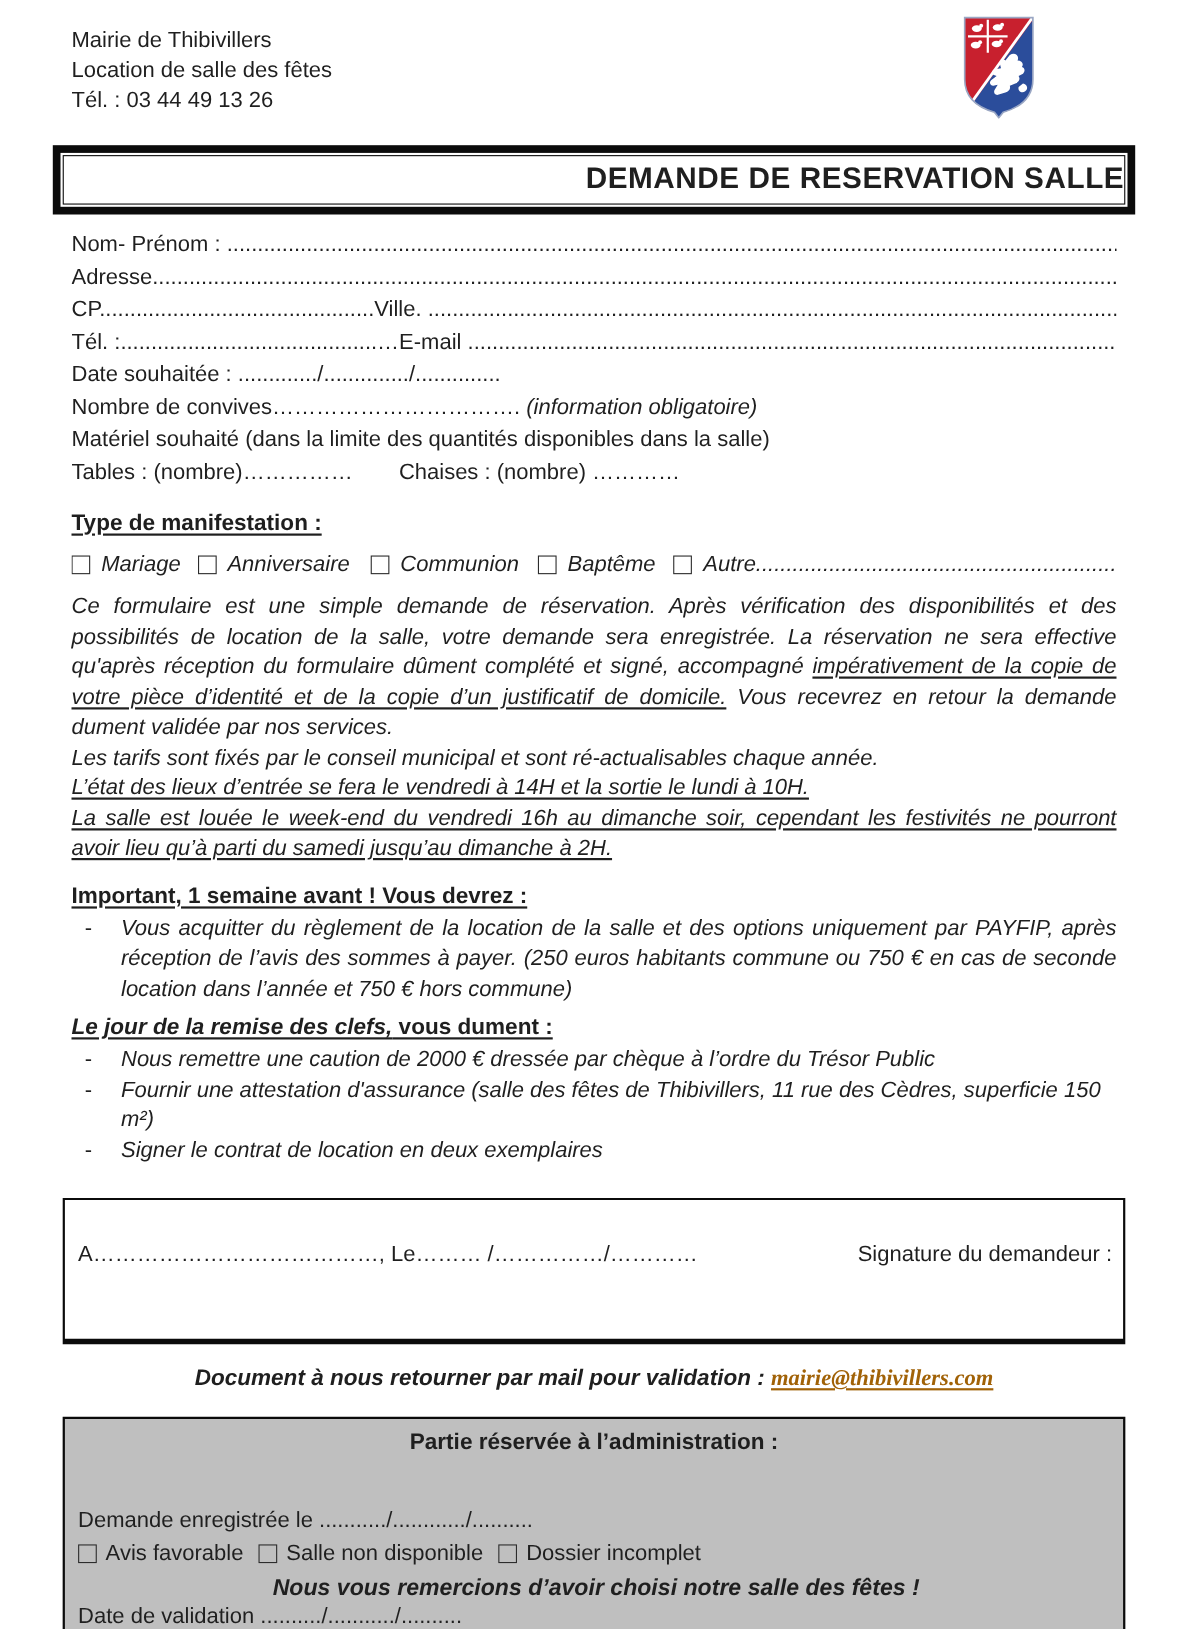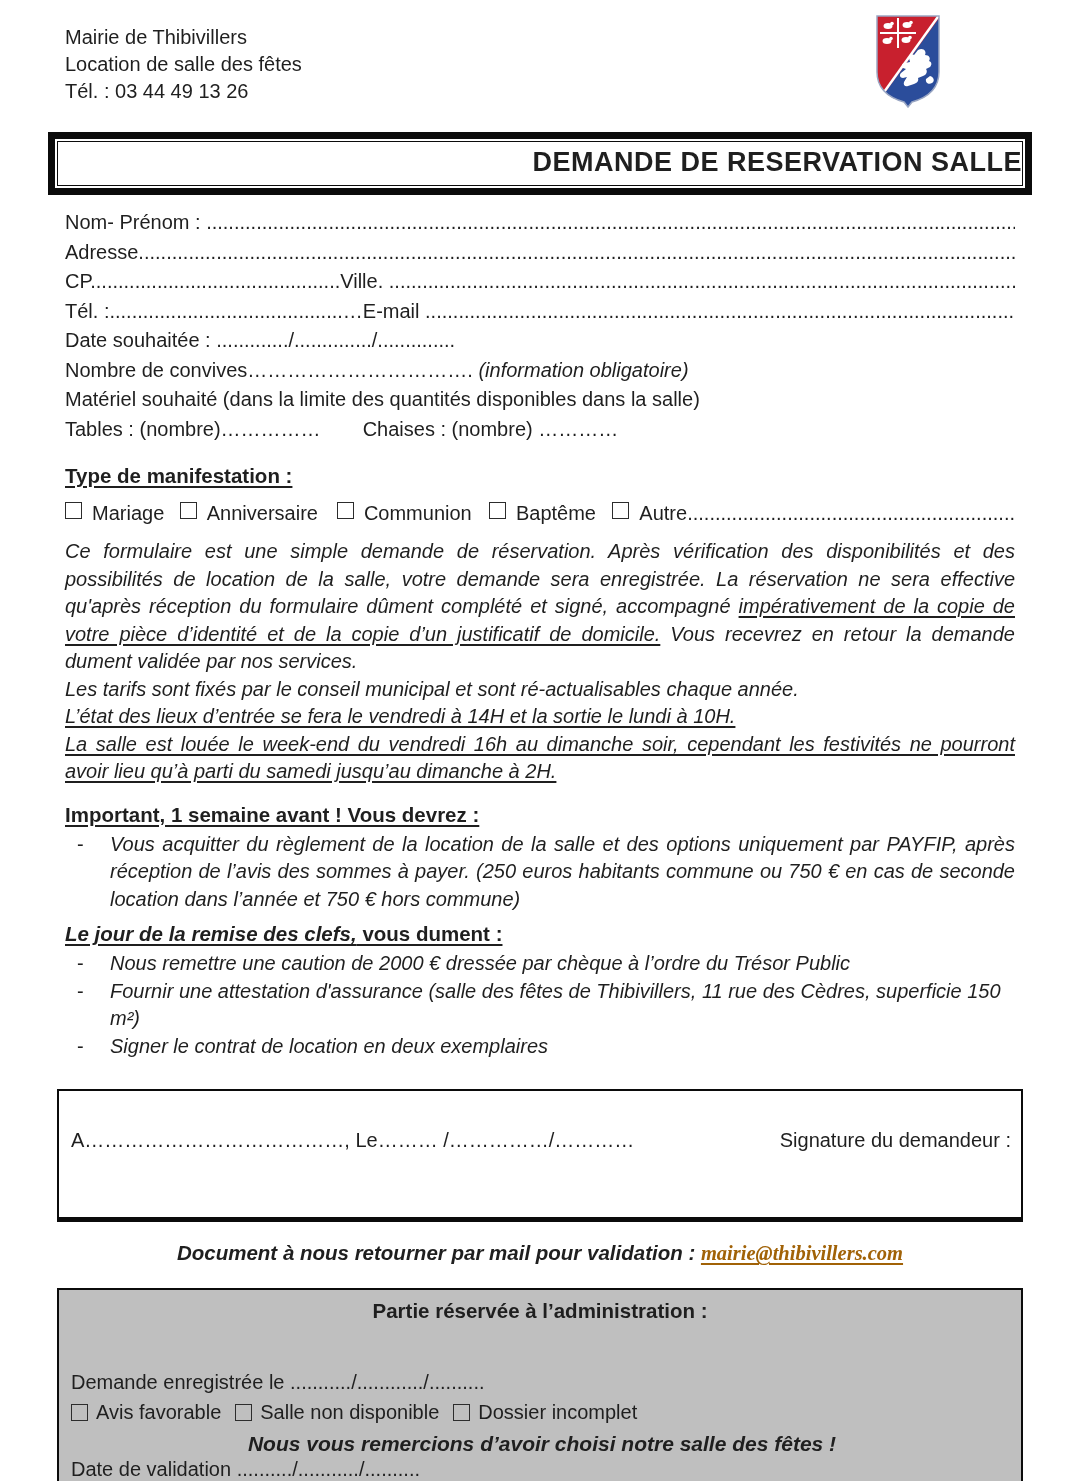--- a/index.html
+++ b/index.html
@@ -46,21 +46,21 @@
   }
   .checkbox-row {
     margin-top: 14px; font-size: 20px;
     display: flex; align-items: center; white-space: nowrap; overflow: hidden;
   }
   .cbx {
     display: inline-block; width: 17px; height: 17px;
     border: 1.6px solid #2c2c2c; background: #fff;
     margin-right: 10px; flex: 0 0 auto;
   }
-  .checkbox-row .opt { display: inline-flex; align-items: flex-start; }
+  .checkbox-row .opt { display: inline-flex; align-items: center; font-style: italic; }
   .checkbox-row .sp1 { width: 36px; } .checkbox-row .sp2 { width: 44px; }
   .checkbox-row .sp3 { width: 40px; } .checkbox-row .sp4 { width: 38px; }
 
   
   .notice { margin-top: 13px; font-size: 20px; font-style: italic; line-height: 27.5px; }
   .notice p { text-align: justify; }
   .notice .nj { text-align: left; }
   .u { text-decoration: underline; text-underline-offset: 3px; }
 
   

